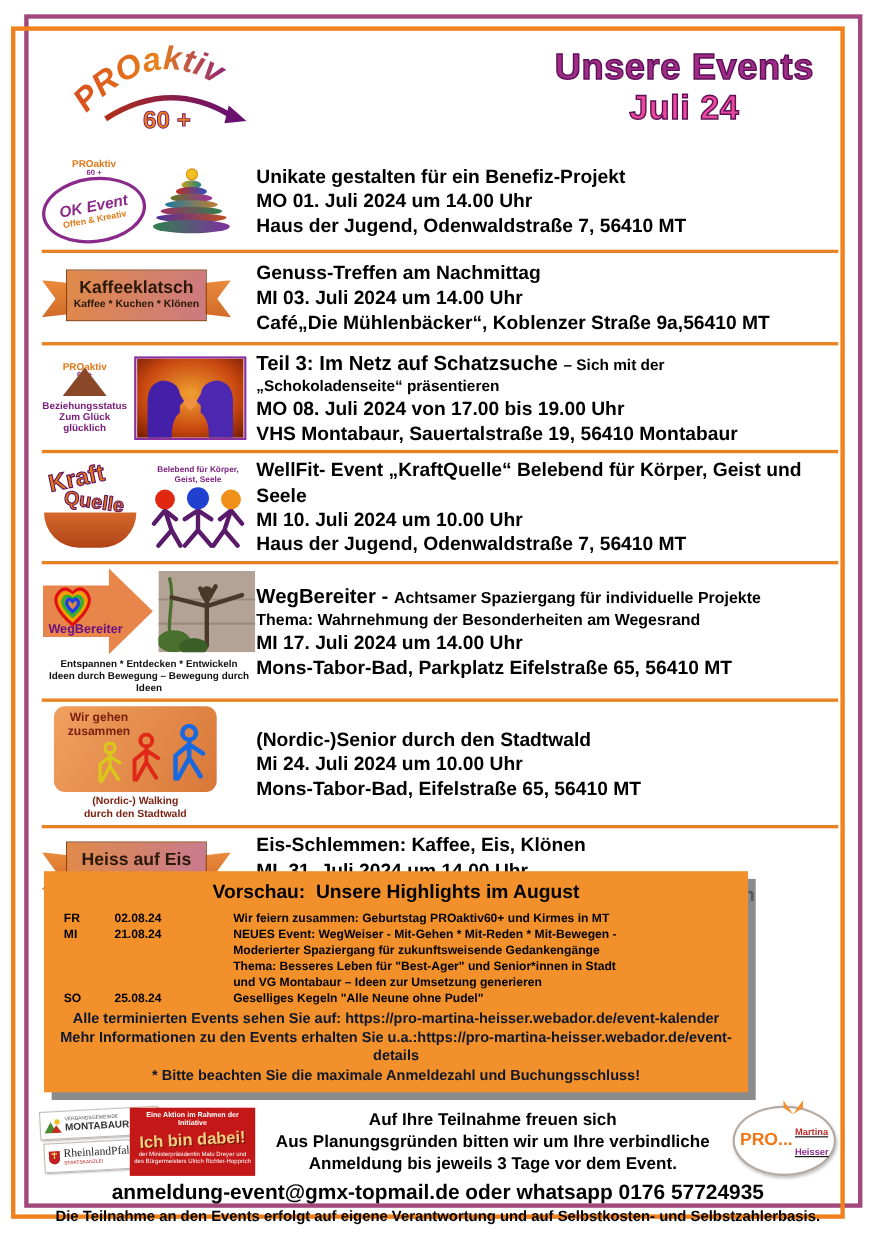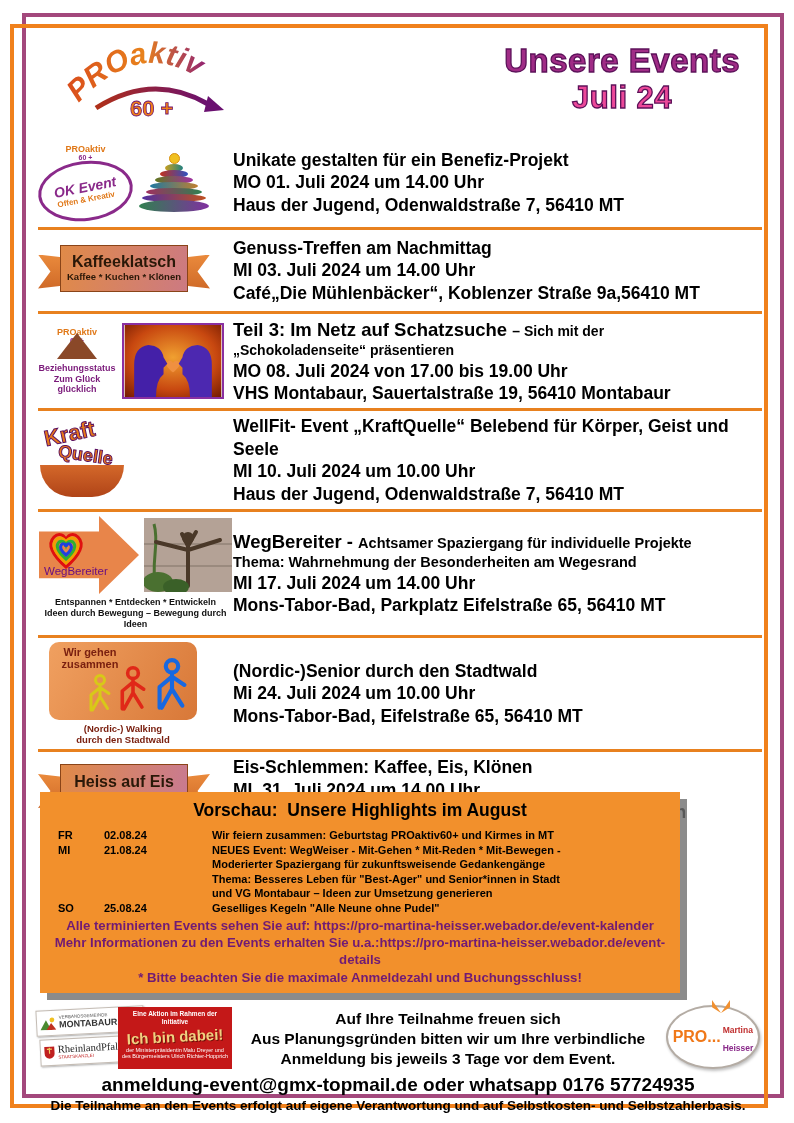--- a/index.html
+++ b/index.html
@@ -62,38 +62,38 @@
   .kbowl { position:absolute; left:2px; bottom:0; width:84px; height:32px; background:linear-gradient(#d4682a,#b04418); border-radius:0 0 42px 42px; }
   .kw1 { position:absolute; left:6px; top:-2px; font-size:22px; font-weight:bold; color:#e87818; -webkit-text-stroke:1px #5a1060; transform:rotate(-12deg); }
   .kw2 { position:absolute; left:20px; top:22px; font-size:18px; font-weight:bold; color:#e87818; -webkit-text-stroke:1px #5a1060; transform:rotate(8deg); }
   .dancers { display:flex; flex-direction:column; align-items:center; width:96px; }
   .dcap { font-size:7.5px; font-weight:bold; color:#7a1a7a; text-align:center; line-height:1.2; margin-bottom:2px; }
 
   .wb-wrap { display:flex; flex-direction:column; align-items:center; width:195px; }
   .wb-row { display:flex; align-items:center; gap:5px; }
   .wb-arrow { position:relative; width:100px; height:78px; background:#e8854a; filter:drop-shadow(0 0 1px #8a30a0);
               clip-path:polygon(0 20%,60% 20%,60% 0,100% 50%,60% 100%,60% 80%,0 80%); }
-  .wb-name { position:absolute; left:5px; bottom:17px; font-size:11.5px; font-weight:normal; color:#6a1080; }
+  .wb-name { position:absolute; left:5px; bottom:17px; font-size:11.5px; font-weight:bold; color:#6a1080; }
   .wb-cap { font-size:9px; font-weight:bold; color:#111; text-align:center; line-height:1.25; margin-top:3px; }
 
   .walkbox { width:148px; height:78px; border-radius:10px; background:linear-gradient(120deg,#f0a060,#d87838); position:relative; padding:4px 6px; }
   .walkbox .wt { font-size:11px; font-weight:bold; color:#7a2010; line-height:1.1; text-align:center; width:70px; }
   .walkers { position:absolute; right:4px; bottom:4px; display:flex; align-items:flex-end; }
   .walk-cap { font-size:9.5px; font-weight:bold; color:#7a2010; text-align:center; line-height:1.2; margin-top:3px; }
   .walk-col { display:flex; flex-direction:column; align-items:center; width:170px; }
 
   
   .preview { position:absolute; top:792px; left:40px; width:640px; background:#f2902c; box-shadow:7px 7px 0 rgba(110,110,110,.8);
              padding:8px 12px 7px; color:#000; }
   .pv-title { text-align:center; font-size:17.5px; font-weight:bold; white-space:pre-wrap; margin-bottom:7px; }
   .pv-row { display:flex; font-weight:bold; font-size:11px; line-height:1.32; }
   .pv-day { width:52px; flex:none; padding-left:6px; }
   .pv-date { width:108px; flex:none; }
   .pv-desc { flex:1; }
-  .pv-notes { margin-top:2px; text-align:center; color:#701a75; font-weight:bold; font-size:13.2px; line-height:1.3; }
+  .pv-notes { margin-top:2px; text-align:center; color:#0f172a; font-weight:bold; font-size:13.2px; line-height:1.3; }
 
   
   .footer { position:absolute; top:1007px; left:36px; width:724px; }
   .f-row { display:flex; }
   .f-logos { width:196px; flex:none; position:relative; height:64px; }
   .card { position:absolute; background:#fff; border:1px solid #c4bcb4; box-shadow:1px 1px 2px rgba(0,0,0,.35); display:flex; align-items:center; gap:3px; padding:1px 3px; }
   .card.c1 { left:0; top:1px; width:108px; height:26px; transform:rotate(-3deg); }
   .card.c2 { left:4px; top:30px; width:102px; height:27px; transform:rotate(-3deg); }
   .vg-small { font-size:4.5px; color:#555; line-height:1; }
   .vg-big { font-size:9px; font-weight:bold; color:#333; line-height:1; }
@@ -101,21 +101,21 @@
   .rlp-sub { font-size:4.5px; color:#c02020; line-height:1; }
   .badge { position:absolute; left:82px; top:0; width:114px; height:62px; background:#c41818; color:#fff; text-align:center; padding:3px 2px; }
   .badge .b1 { font-size:6.5px; font-weight:bold; line-height:1.2; }
   .badge .b2 { font-size:15px; font-weight:bold; color:#f0d080; text-shadow:1px 1px 0 #701008; transform:rotate(-3deg); margin:2px 0; }
   .badge .b3 { font-size:5.5px; line-height:1.25; }
   .f-center { flex:1; text-align:center; font-weight:bold; font-size:15.5px; line-height:1.3; color:#000; white-space:nowrap; padding-top:2px; }
   .f-pro { width:96px; flex:none; position:relative; }
   .pro-oval { position:absolute; right:0; top:-2px; width:94px; height:64px; background:#fff; border:2px solid #b4aca4; border-radius:50%;
               box-shadow:1px 2px 3px rgba(0,0,0,.25); display:flex; align-items:center; justify-content:center; gap:2px; }
   .pro-word { font-size:16px; font-weight:bold; color:#f07818; }
-  .pro-names { text-align:left; line-height:1.1; }
+  .pro-names { text-align:left; line-height:1.1;text-decoration:underline; }
   .pro-n1 { font-size:8.5px; font-weight:bold; color:#c03030; }
   .pro-n2 { font-size:8.5px; font-weight:bold; color:#8a2a8a; }
   .butterfly { position:absolute; top:-7px; left:44px; width:18px; height:14px; }
   .bwing { position:absolute; width:9px; height:13px; background:#f09030; }
   .bwing.l { left:0; clip-path:polygon(100% 100%,0 0,0 55%); }
   .bwing.r { right:0; clip-path:polygon(0 100%,100% 0,100% 55%); }
   .contact { text-align:center; font-size:19px; font-weight:bold; color:#000; margin-top:3px; white-space:nowrap; }
   .disclaimer { text-align:center; font-size:13.5px; font-weight:bold; color:#000; margin-top:2px; }
 </style>
 </head>
@@ -232,20 +232,33 @@
       </div>
     </div>
 
     <div class="event e4">
       <div class="ev-logo">
         <div class="kraft">
           <div class="kbowl"></div>
           <span class="kw1">Kraft</span>
           <span class="kw2">Quelle</span>
         </div>
+        <div class="dancers">
+          <div class="dcap">Belebend für Körper, Geist, Seele</div>
+          <svg width="92" height="58" viewBox="0 0 92 58">
+            <g stroke="#5a1a6a" stroke-width="4" fill="none" stroke-linecap="round">
+              <path d="M16 22 L22 40 L10 54 M22 40 L30 54 M16 22 L6 34 M16 22 L26 30"></path>
+              <path d="M46 22 L46 40 L34 54 M46 40 L58 54 M46 22 L34 30 M46 22 L58 30"></path>
+              <path d="M76 22 L70 40 L60 54 M70 40 L82 54 M76 22 L66 30 M76 22 L86 34"></path>
+            </g>
+            <circle cx="16" cy="12" r="9" fill="#e02810"></circle>
+            <circle cx="46" cy="11" r="10" fill="#2040d0"></circle>
+            <circle cx="76" cy="12" r="9" fill="#f09018"></circle>
+          </svg>
+        </div>
       </div>
       <div class="ev-text">
         <div class="ln" style="max-width:520px;">WellFit- Event „KraftQuelle“ Belebend für Körper, Geist und Seele</div>
         <div class="ln">MI 10. Juli 2024 um 10.00 Uhr</div>
         <div class="ln">Haus der Jugend, Odenwaldstraße 7, 56410 MT</div>
       </div>
     </div>
 
     <div class="event e5">
       <div class="ev-logo">

